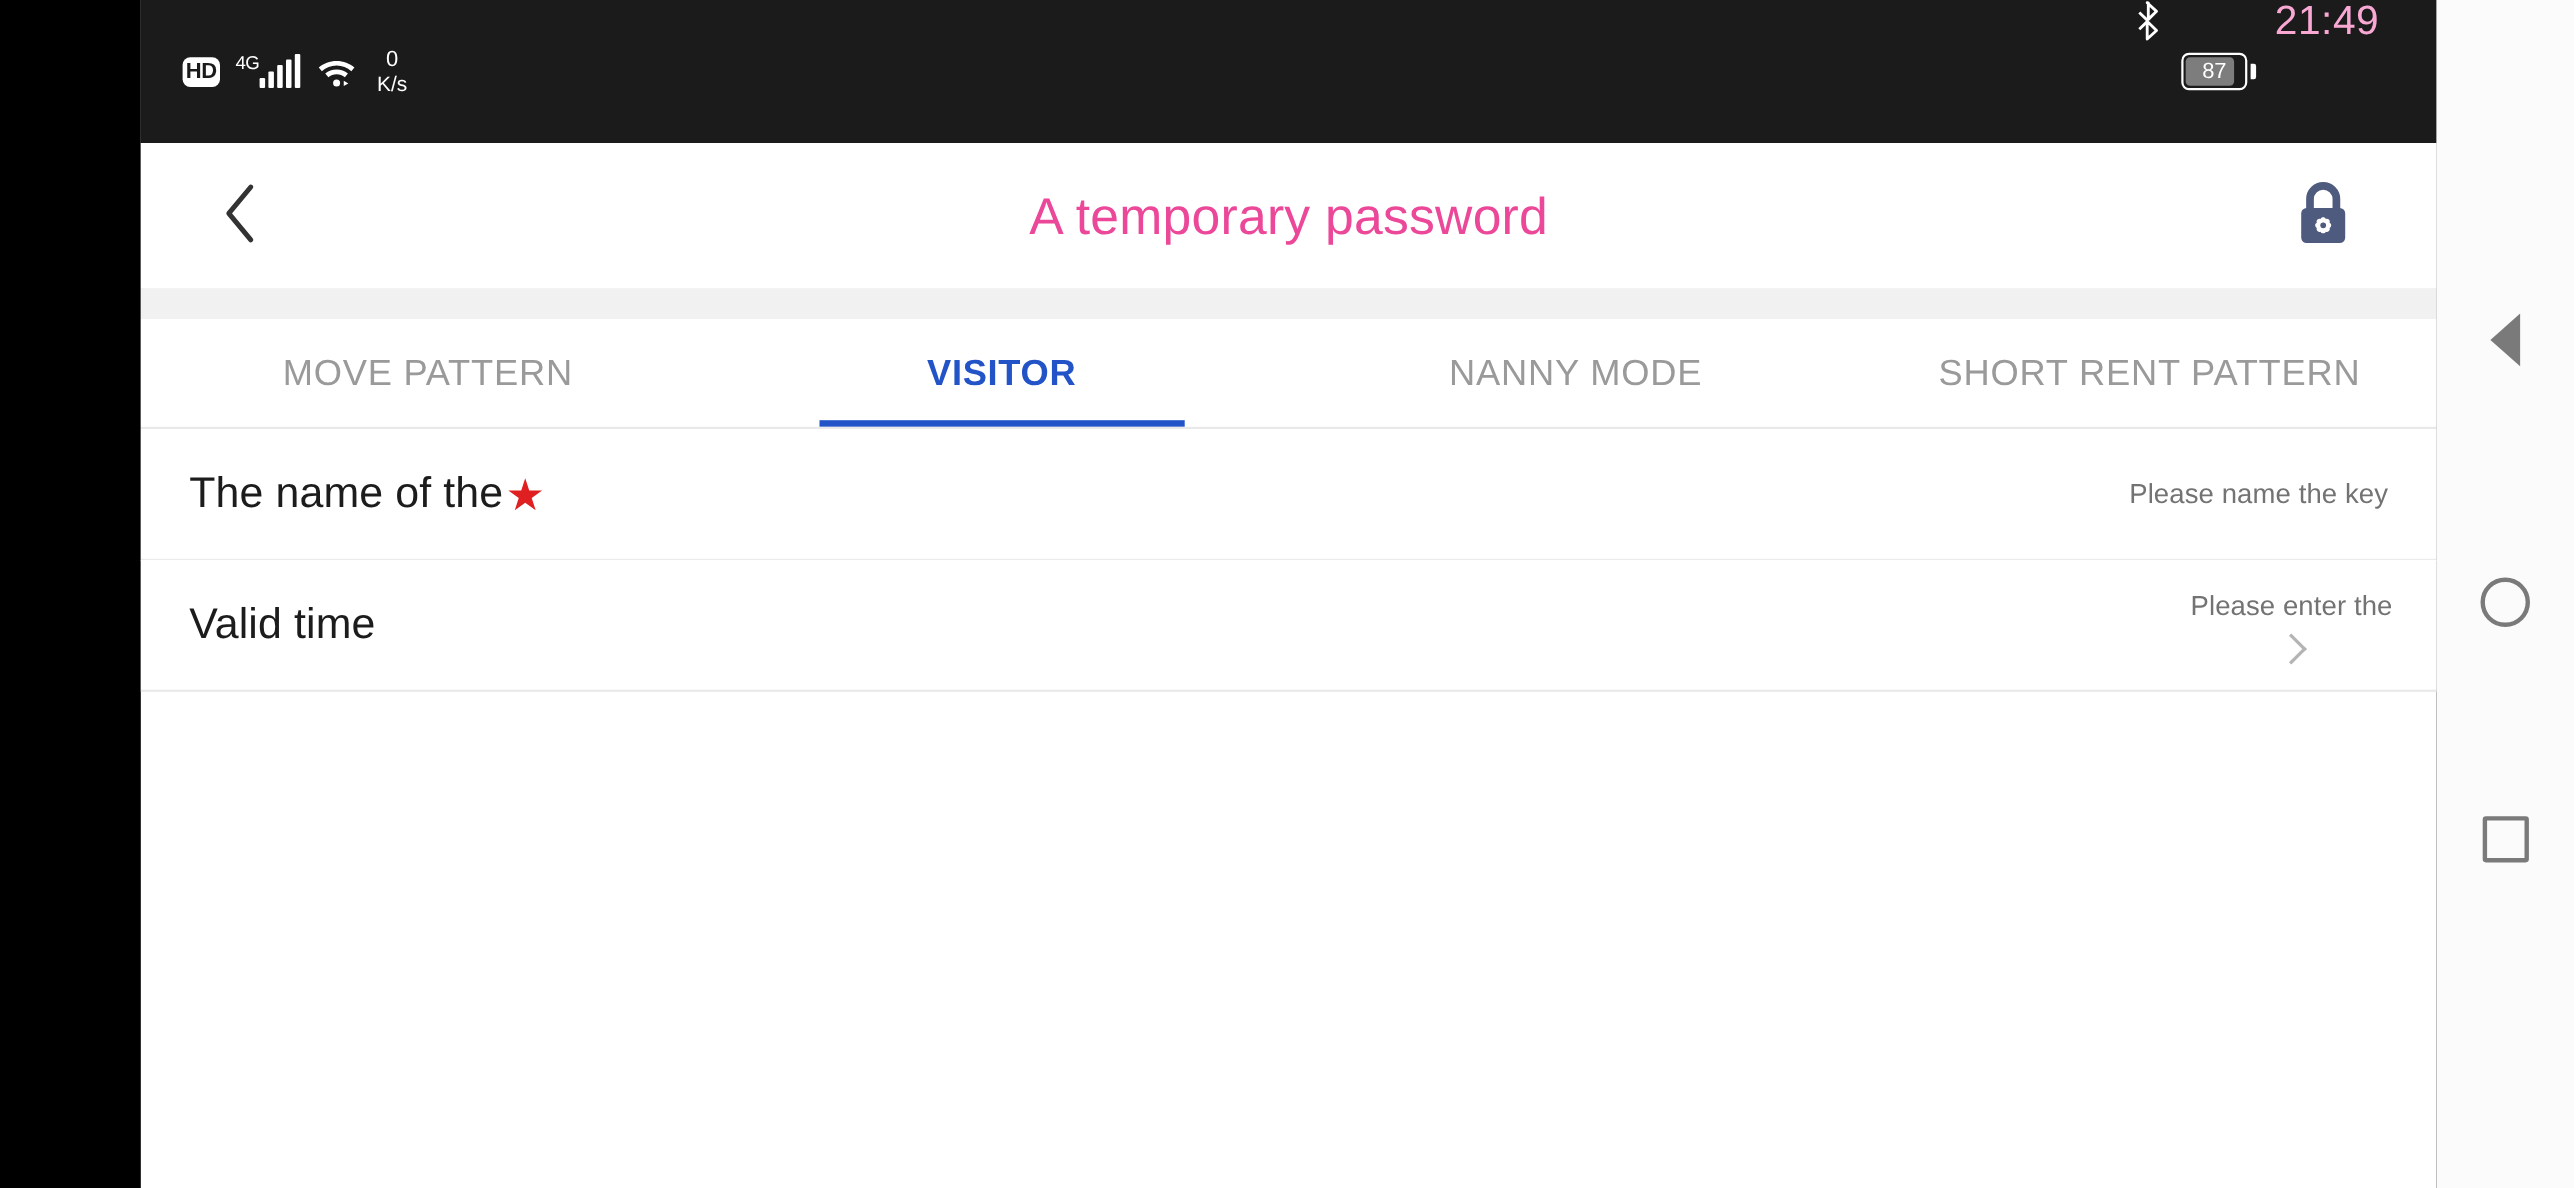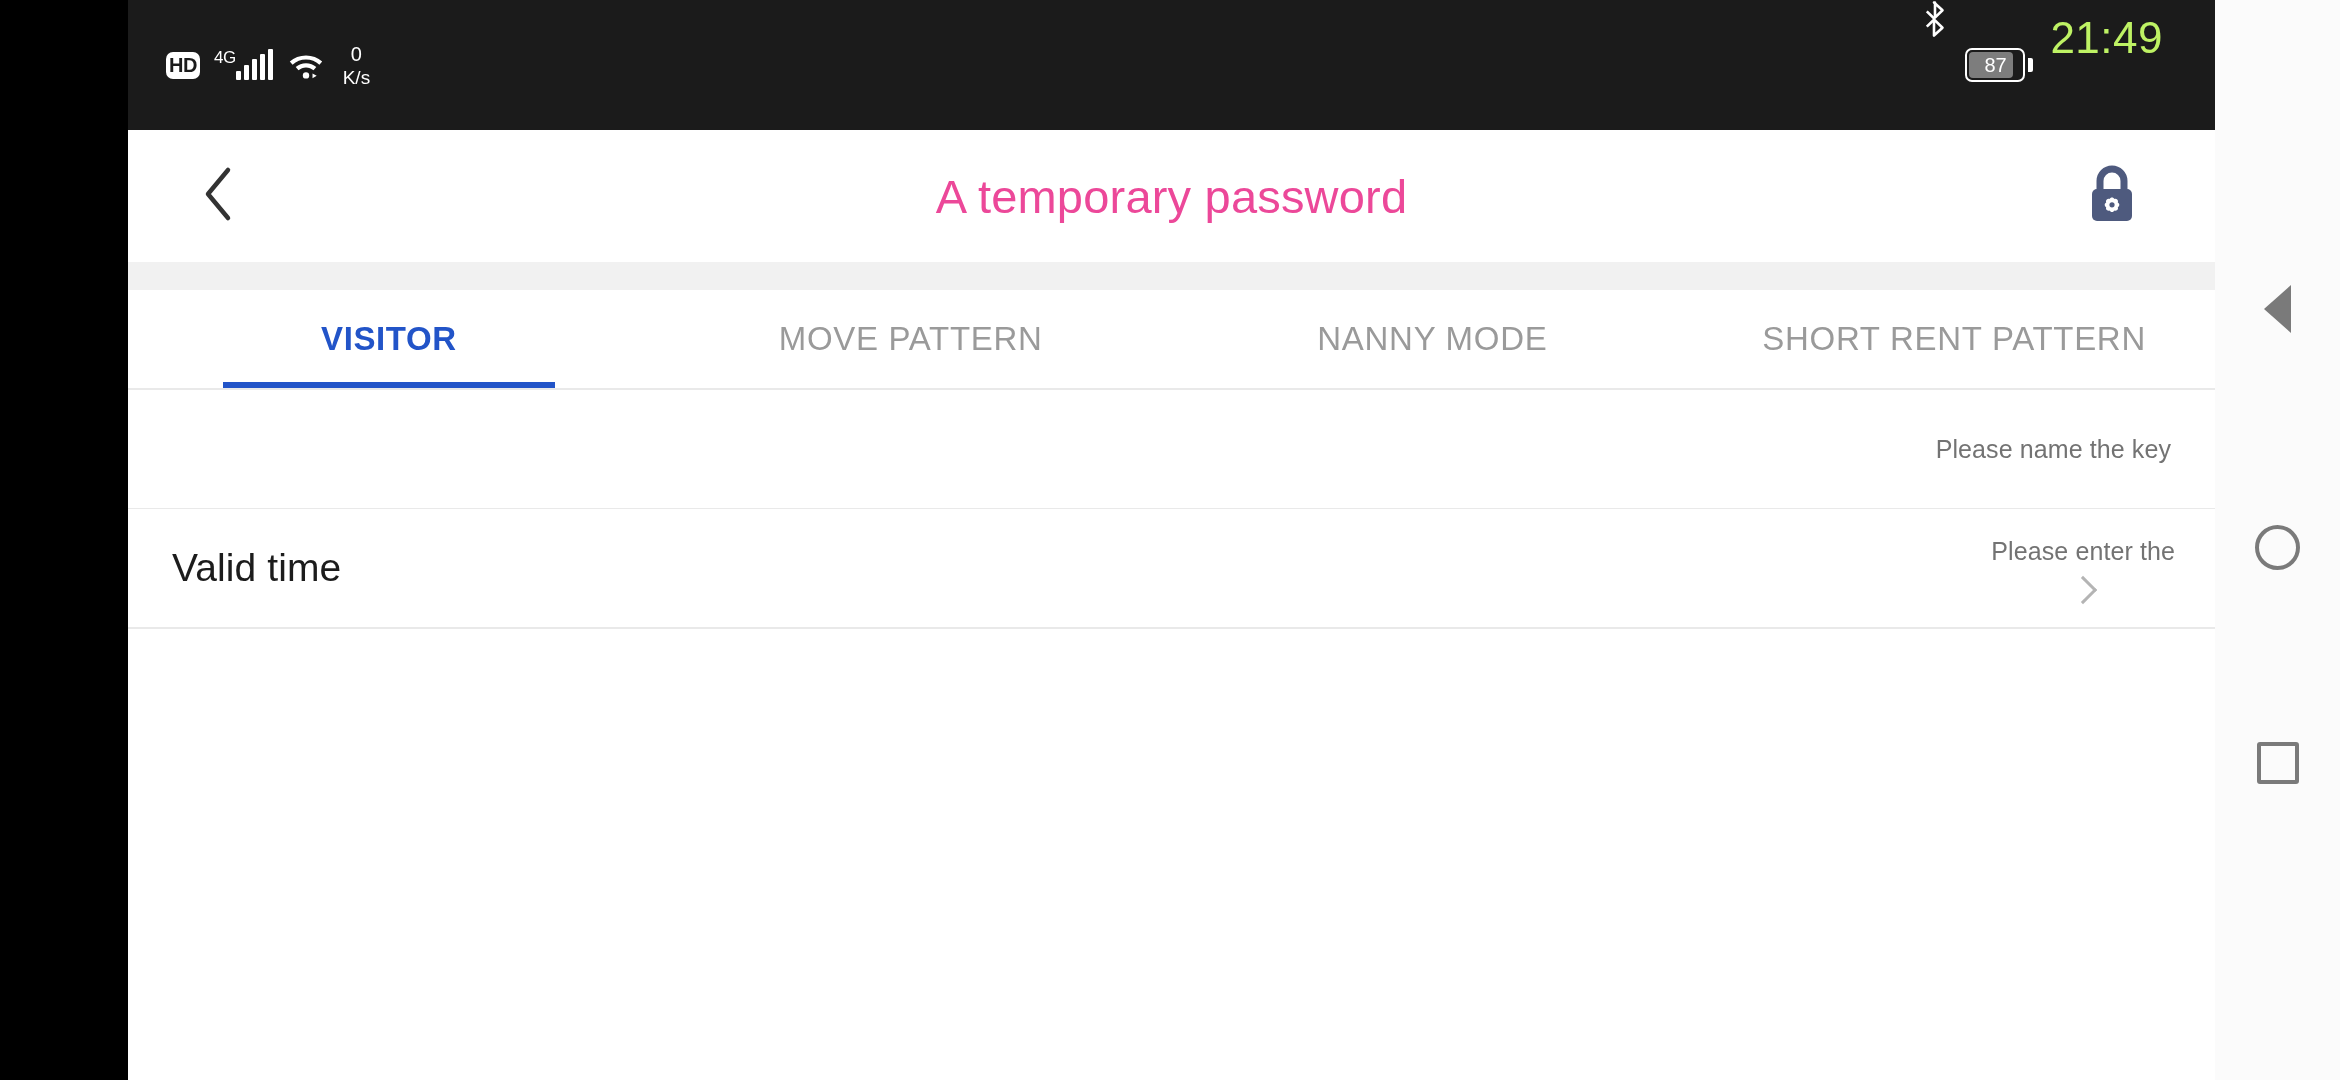--- a/index.html
+++ b/index.html
@@ -147,25 +147,24 @@
     line-height: 1;
     letter-spacing: -0.3px;
   }
   .battery-cap {
     width: 5px; height: 14px;
     background: #ffffff;
     border-radius: 0 2px 2px 0;
     margin-left: 3px;
   }
   .clock {
-    font-size: 44px;
+    font-size: 37px;
     letter-spacing: 0.5px;
-    color: #bef264;
+    color: #f9a8d4;
     line-height: 1;
-    margin-top: 16px;
   }
 
   
   .title-bar {
     position: absolute;
     left: 0; top: 130px;
     width: 2087px;
     height: 132px;
     background: #ffffff;
   }
@@ -445,37 +444,41 @@
             <path d="M28 34.5c1.1 0 2 .6 2.4 1.5.9-.4 2-.2 2.8.6s1 1.9.6 2.8c.9.4 1.5 1.3 1.5 2.4s-.6 2-1.5 2.4c.4.9.2 2-.6 2.8s-1.9 1-2.8.6c-.4.9-1.3 1.5-2.4 1.5s-2-.6-2.4-1.5c-.9.4-2 .2-2.8-.6s-1-1.9-.6-2.8c-.9-.4-1.5-1.3-1.5-2.4s.6-2 1.5-2.4c-.4-.9-.2-2 .6-2.8s1.9-1 2.8-.6c.4-.9 1.3-1.5 2.4-1.5z" fill="#ffffff"></path>
             <circle cx="28" cy="41.8" r="2.6" fill="#4e5a7e"></circle>
           </svg>
         </span>
       </div>
     </div>
 
     <div class="grey-strip"></div>
 
     <div class="tabs">
+      <div class="tab">
+        <span>MOVE PATTERN</span>
+      </div>
       <div class="tab active">
         <span>VISITOR</span>
         <span class="tab-underline"></span>
       </div>
       <div class="tab">
-        <span>MOVE PATTERN</span>
-      </div>
-      <div class="tab">
         <span>NANNY MODE</span>
       </div>
       <div class="tab">
         <span>SHORT RENT PATTERN</span>
       </div>
     </div>
     <div class="tabs-bottom-line"></div>
 
     <div class="form-row r1">
+      <span class="row-label">
+        <span>The name of the</span>
+        <span class="req-star">★</span>
+      </span>
       <span class="row-value">Please name the key</span>
     </div>
     <div class="row-divider d1"></div>
 
     <div class="form-row r2">
       <span class="row-label">Valid time</span>
       <span class="row-value with-chevron">
         <span>Please enter the</span>
         <span class="chev-right"></span>
       </span>

